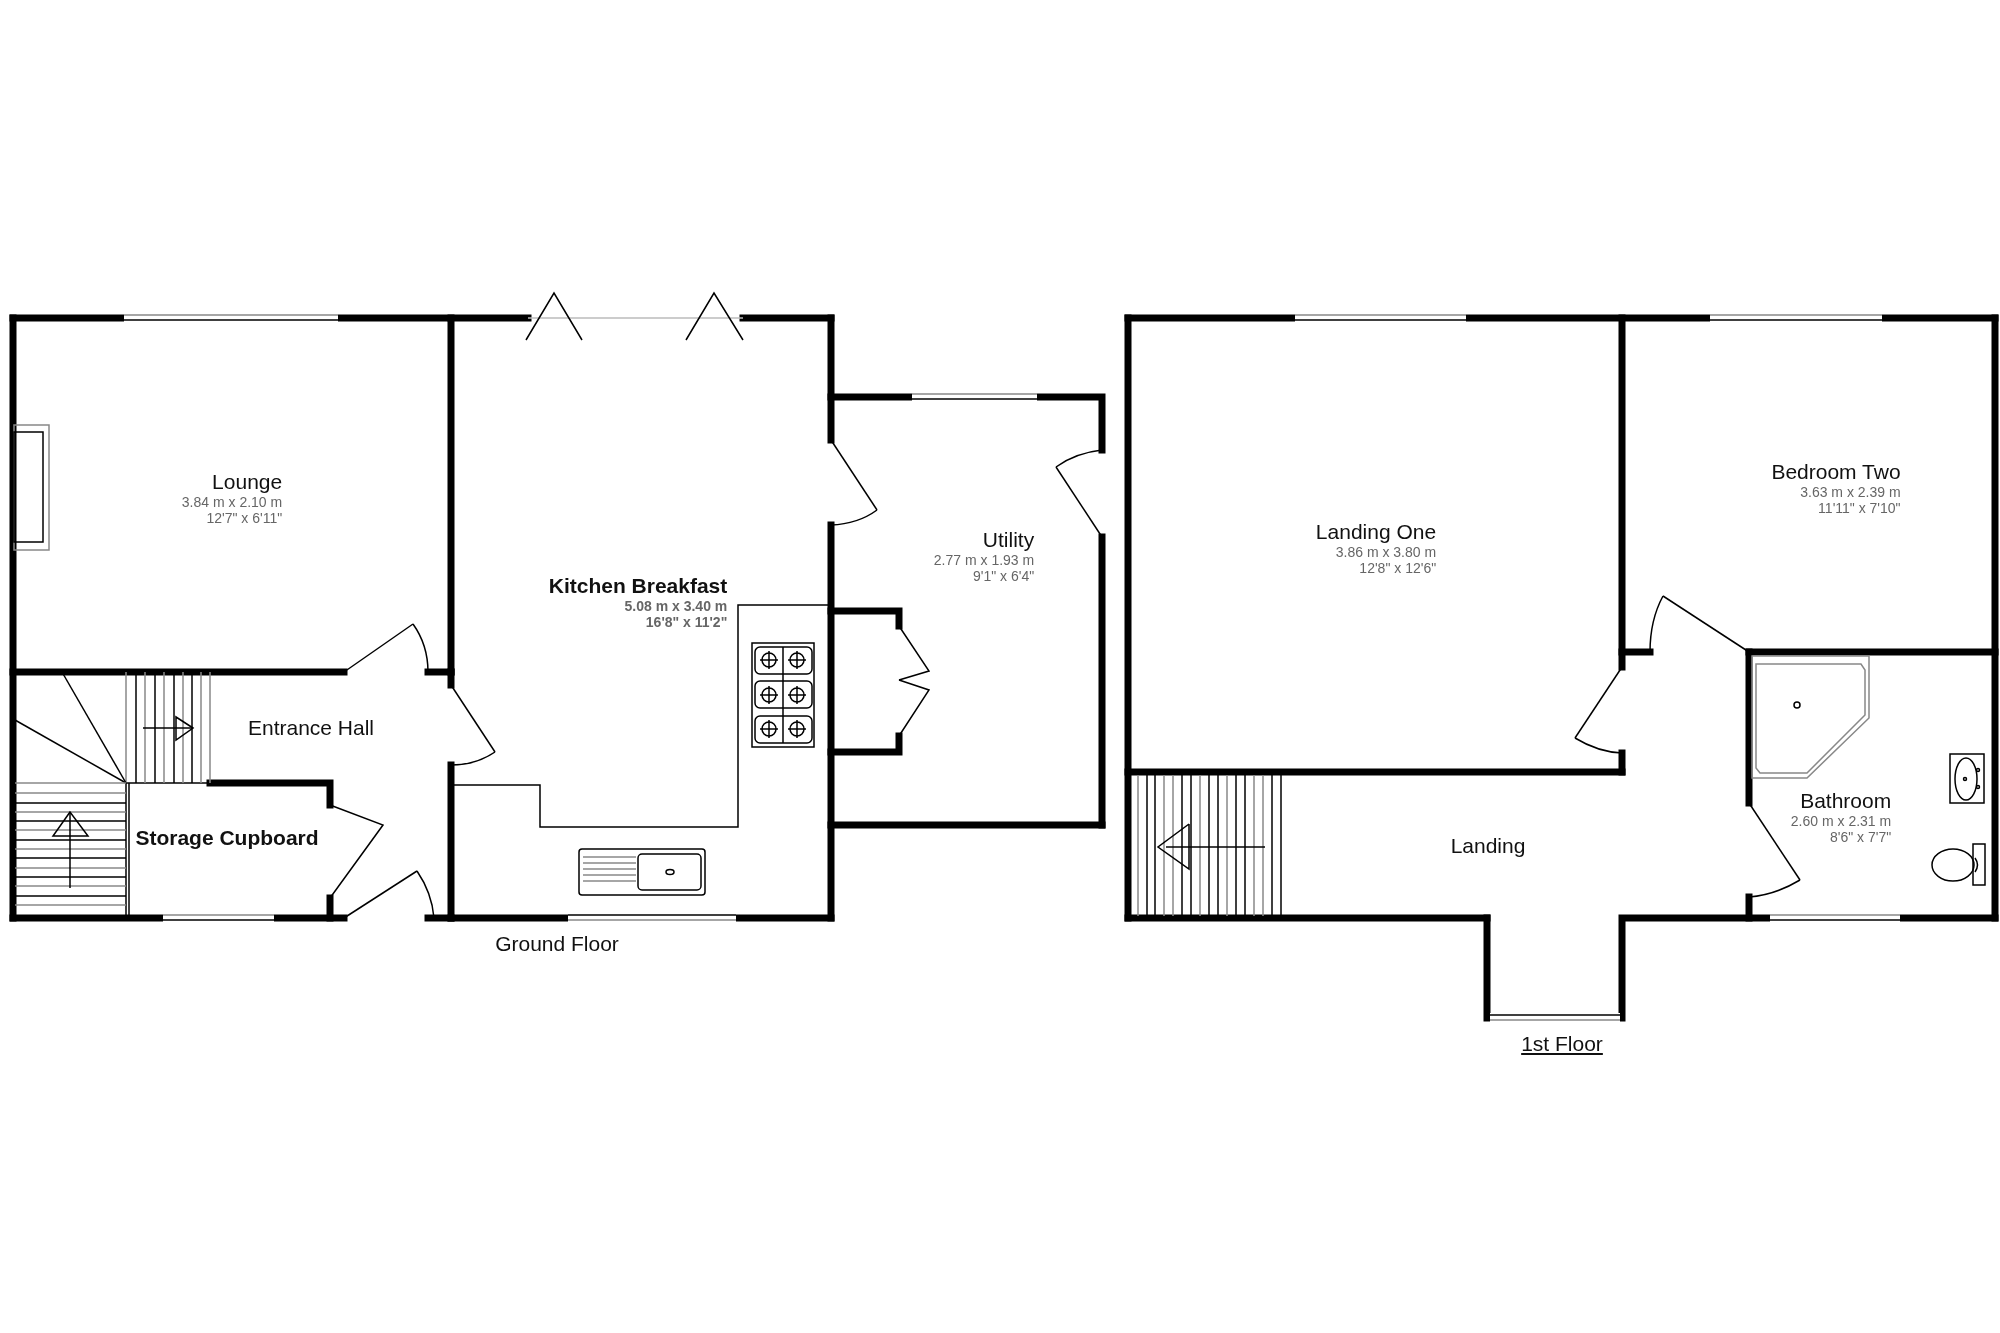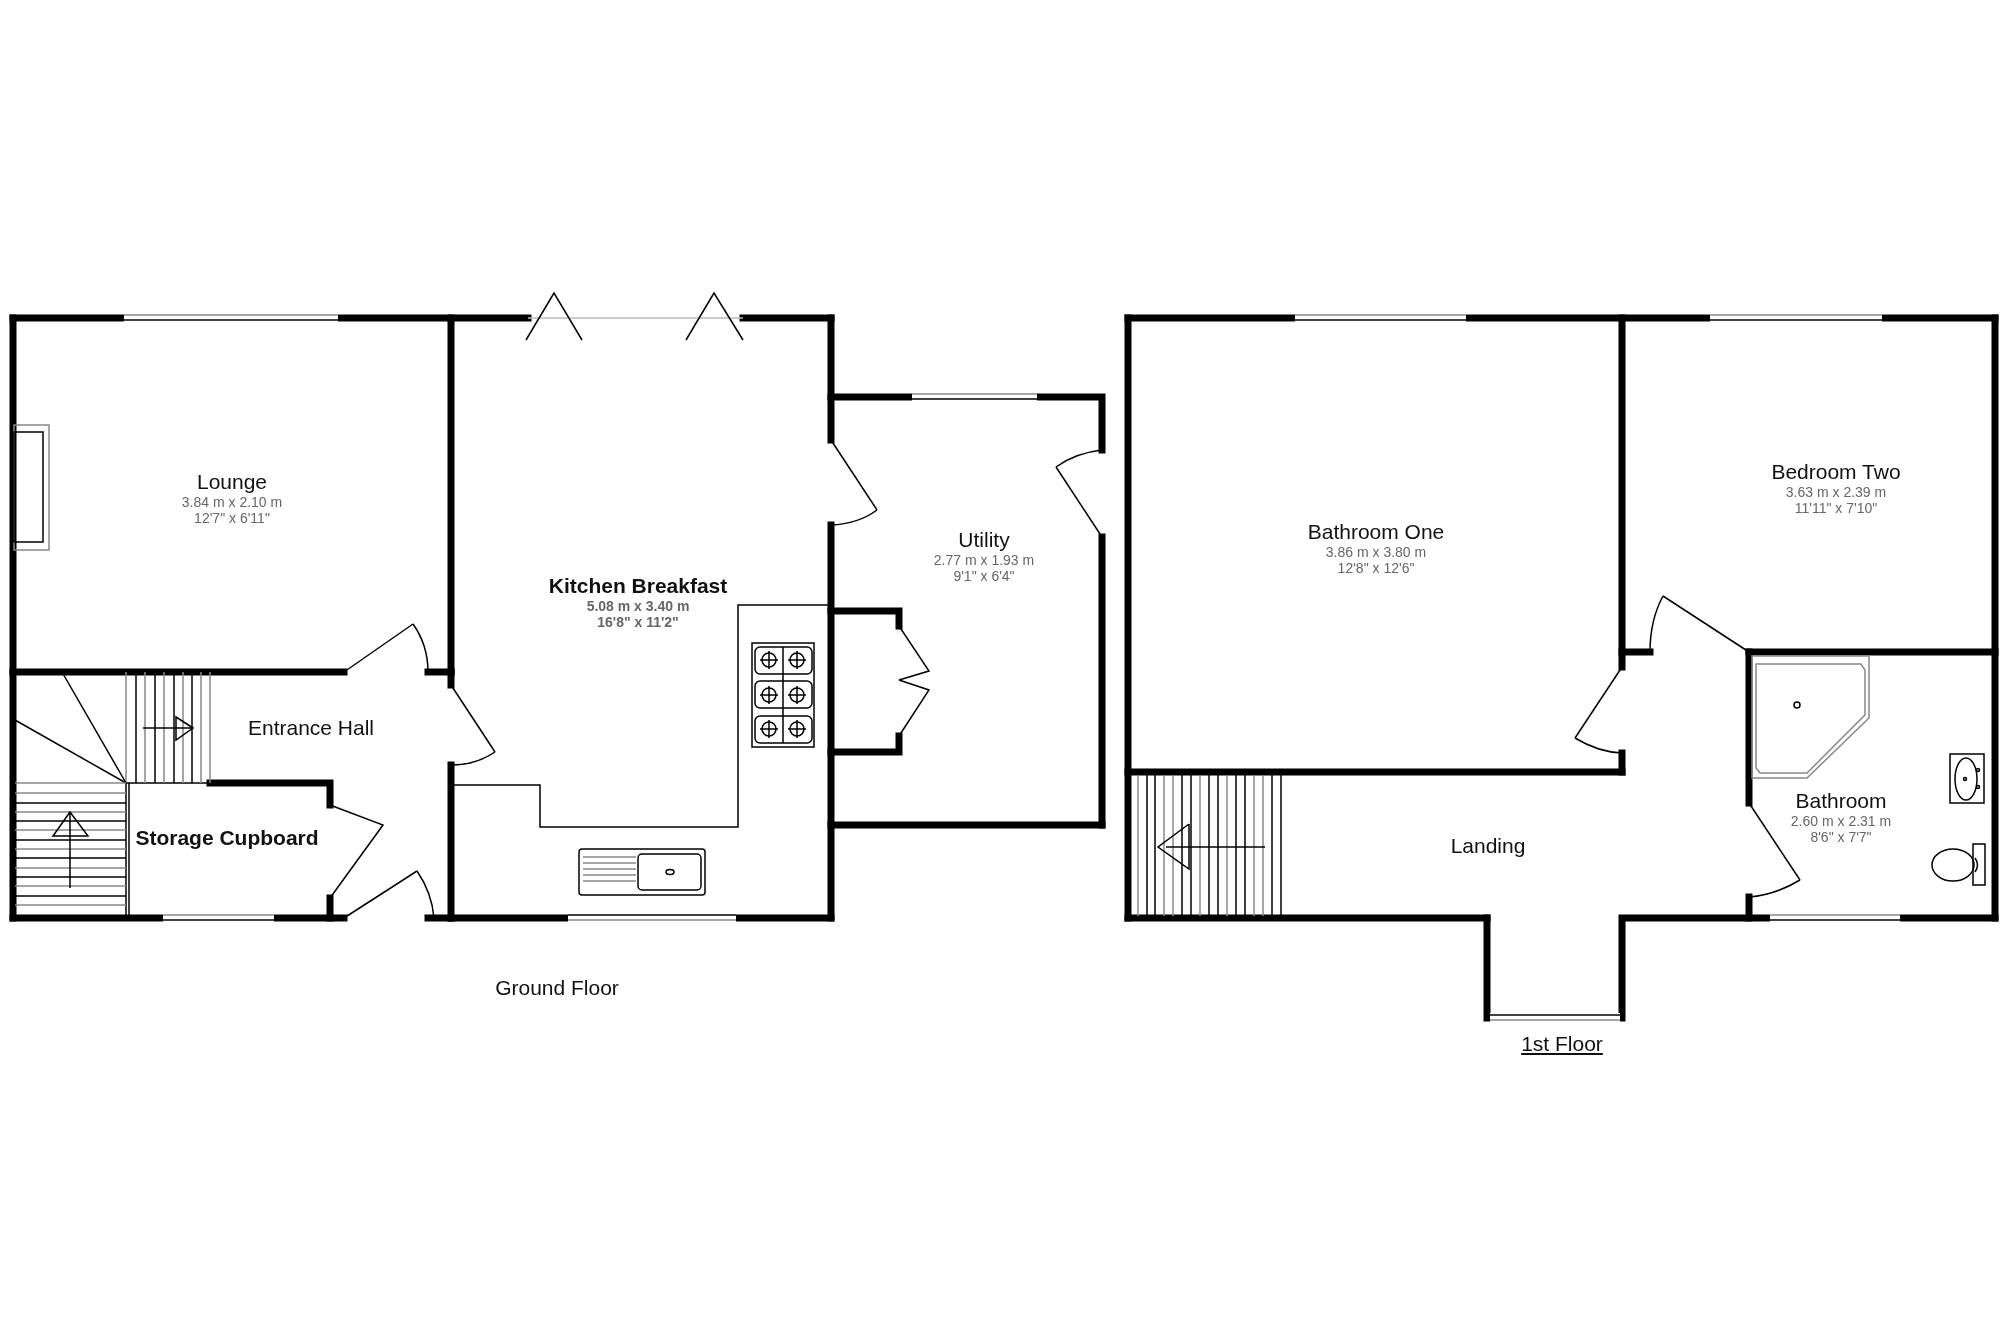--- a/index.html
+++ b/index.html
@@ -3,21 +3,21 @@
 <meta charset="utf-8">
 <style>
   html, body { margin: 0; padding: 0; background: #ffffff; }
   body { width: 2000px; height: 1333px; overflow: hidden; position: relative; font-family: "Liberation Sans", sans-serif; }
   svg { position: absolute; left: 0; top: 0; }
   .wall { stroke: #000; stroke-width: 7; fill: none; stroke-linecap: square; stroke-linejoin: miter; }
   .thin { stroke: #000; stroke-width: 1.5; fill: none; }
   .grey { stroke: #888; stroke-width: 1.5; fill: none; }
   .light { stroke: #bbb; stroke-width: 1.5; fill: none; }
   .win-bg { fill: #fff; stroke: none; }
-  .label { position: absolute; text-align: center; transform: translateX(-50%); white-space: nowrap; line-height: 1.15; }
+  .label { position: absolute; text-align: right; transform: translateX(-50%); white-space: nowrap; line-height: 1.15; }
   .room-name { font-size: 21px; color: #111; display: block; }
   .room-dim { font-size: 14px; color: #666; display: block; }
   .floor-label { position: absolute; font-size: 21px; color: #111; transform: translateX(-50%); white-space: nowrap; }
 </style>
 </head>
 <body>
 
 <svg width="2000" height="1333" viewBox="0 0 2000 1333" xmlns="http://www.w3.org/2000/svg">
 
   <g>
@@ -282,24 +282,24 @@
 </div>
 
 <div class="label" style="left:311px; top:716px;">
   <span class="room-name">Entrance Hall</span>
 </div>
 
 <div class="label" style="left:227px; top:826px;font-weight:bold;">
   <span class="room-name">Storage Cupboard</span>
 </div>
 
-<div class="floor-label" style="left:557px; top:976px;text-align:right;">Ground Floor</div>
+<div class="floor-label" style="left:557px; top:932px;text-align:right;">Ground Floor</div>
 
 <div class="label" style="left:1376px; top:520px;">
-  <span class="room-name">Bathroom One</span>
+  <span class="room-name">Landing One</span>
   <span class="room-dim">3.86 m x 3.80 m</span>
   <span class="room-dim">12'8" x 12'6"</span>
 </div>
 
 <div class="label" style="left:1810px; top:460px;margin-left:26px;">
   <span class="room-name">Bedroom Two</span>
   <span class="room-dim">3.63 m x 2.39 m</span>
   <span class="room-dim">11'11" x 7'10"</span>
 </div>
 

